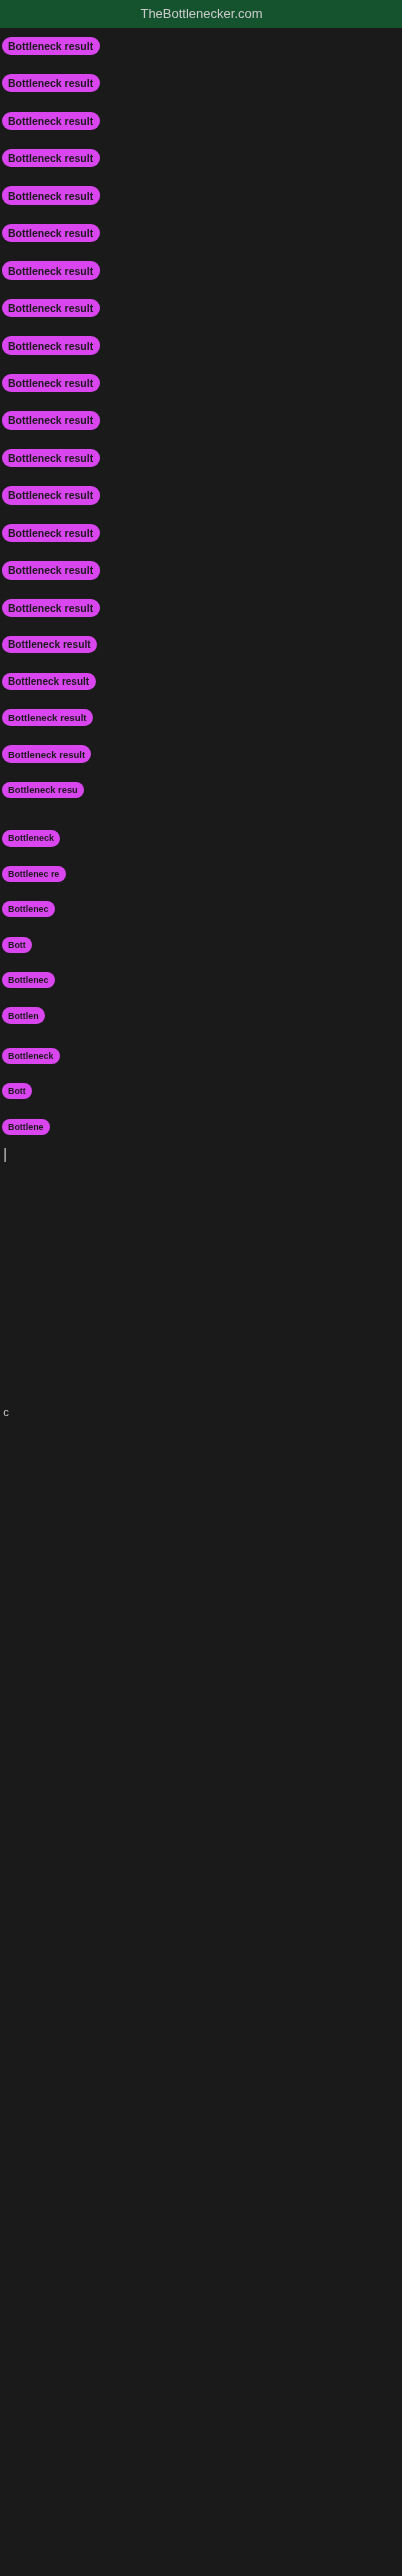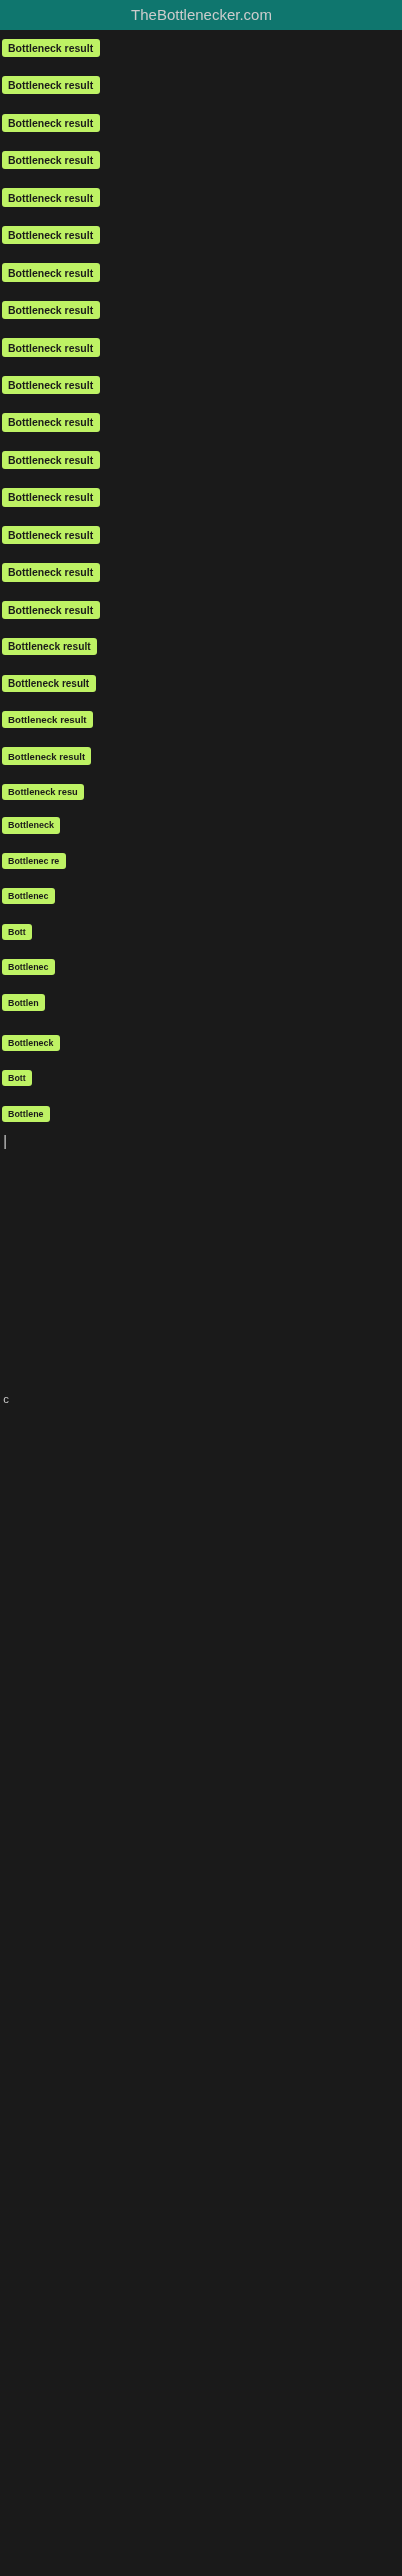--- a/index.html
+++ b/index.html
@@ -10,32 +10,32 @@
     body {
       width: 403px;
       min-height: 2576px;
       background-color: #1a1a1a;
       font-family: Arial, sans-serif;
       position: relative;
     }
     .site-title {
       text-align: center;
       color: #cccccc;
-      font-size: 15px;
+      font-size: 13px;
       padding: 6.4px 0;
-      background-color: #0f766e;
+      background-color: #14532d;
     }
     .bottleneck-badge {
       display: inline-block;
-      background-color: #bef264;
+      background-color: #d946ef;
       color: #1a1a1a;
       font-size: 10.5px;
       font-weight: bold;
       padding: 3.2px 6.4px;
-      border-radius: 3px;
+      border-radius: 9px;
       white-space: nowrap;
       overflow: hidden;
     }
     .items-container {
       padding: 4px 0 0 1.6px;
     }
   </style>
 </head>
 <body>
 
@@ -57,21 +57,21 @@
     <div style="margin-bottom: 11.3px; padding-top: 4.8px;"><span class="bottleneck-badge" style="max-width: 105px; font-size: 10.5px;">Bottleneck result</span></div>
     <div style="margin-bottom: 11.3px; padding-top: 4.8px;"><span class="bottleneck-badge" style="max-width: 105px; font-size: 10.5px;">Bottleneck result</span></div>
     <div style="margin-bottom: 11.3px; padding-top: 4.8px;"><span class="bottleneck-badge" style="max-width: 105px; font-size: 10.5px;">Bottleneck result</span></div>
     <div style="margin-bottom: 11.3px; padding-top: 4.8px;"><span class="bottleneck-badge" style="max-width: 105px; font-size: 10.5px;">Bottleneck result</span></div>
     <div style="margin-bottom: 11.3px; padding-top: 4.8px;"><span class="bottleneck-badge" style="max-width: 105px; font-size: 10.5px;">Bottleneck result</span></div>
     <div style="margin-bottom: 11.3px; padding-top: 4.8px;"><span class="bottleneck-badge" style="max-width: 105px; font-size: 10.5px;">Bottleneck result</span></div>
     <div style="margin-bottom: 11.3px; padding-top: 4.8px;"><span class="bottleneck-badge" style="max-width: 105px; font-size: 10.2px;">Bottleneck result</span></div>
     <div style="margin-bottom: 11.3px; padding-top: 4.8px;"><span class="bottleneck-badge" style="max-width: 105px; font-size: 10px;">Bottleneck result</span></div>
     <div style="margin-bottom: 11.3px; padding-top: 4.8px;"><span class="bottleneck-badge" style="max-width: 105px; font-size: 9.7px;">Bottleneck result</span></div>
     <div style="margin-bottom: 11.3px; padding-top: 4.8px;"><span class="bottleneck-badge" style="max-width: 97px; font-size: 9.5px;">Bottleneck result</span></div>
-    <div style="margin-bottom: 9px; padding-top: 4.8px;"><span class="bottleneck-badge" style="max-width: 89px; font-size: 9.3px;">Bottleneck resu</span></div>
+    <div style="margin-bottom: 24px; padding-top: 4.8px;"><span class="bottleneck-badge" style="max-width: 89px; font-size: 9.3px;">Bottleneck resu</span></div>
     <div style="margin-bottom: 11.3px; padding-top: 4.8px;"><span class="bottleneck-badge" style="max-width: 68px; font-size: 9px;">Bottleneck</span></div>
     <div style="margin-bottom: 11.3px; padding-top: 4.8px;"><span class="bottleneck-badge" style="max-width: 81px; font-size: 8.9px;">Bottlenec re</span></div>
     <div style="margin-bottom: 11.3px; padding-top: 4.8px;"><span class="bottleneck-badge" style="max-width: 63px; font-size: 8.9px;">Bottlenec</span></div>
     <div style="margin-bottom: 11.3px; padding-top: 4.8px;"><span class="bottleneck-badge" style="max-width: 40px; font-size: 8.9px;">Bott</span></div>
     <div style="margin-bottom: 11.3px; padding-top: 4.8px;"><span class="bottleneck-badge" style="max-width: 63px; font-size: 8.9px;">Bottlenec</span></div>
     <div style="margin-bottom: 16px; padding-top: 4.8px;"><span class="bottleneck-badge" style="max-width: 55px; font-size: 8.9px;">Bottlen</span></div>
     <div style="margin-bottom: 11.3px; padding-top: 4.8px;"><span class="bottleneck-badge" style="max-width: 68px; font-size: 8.9px;">Bottleneck</span></div>
     <div style="margin-bottom: 11.3px; padding-top: 4.8px;"><span class="bottleneck-badge" style="max-width: 40px; font-size: 8.9px;">Bott</span></div>
     <div style="margin-bottom: 1px; padding-top: 4.8px;"><span class="bottleneck-badge" style="max-width: 58px; font-size: 8.9px;">Bottlene</span></div>
     <div style="color: rgb(204, 204, 204); font-size: 14.5px; padding-left: 1.6px; margin-top: 8px; margin-bottom: 161px;">|</div>

